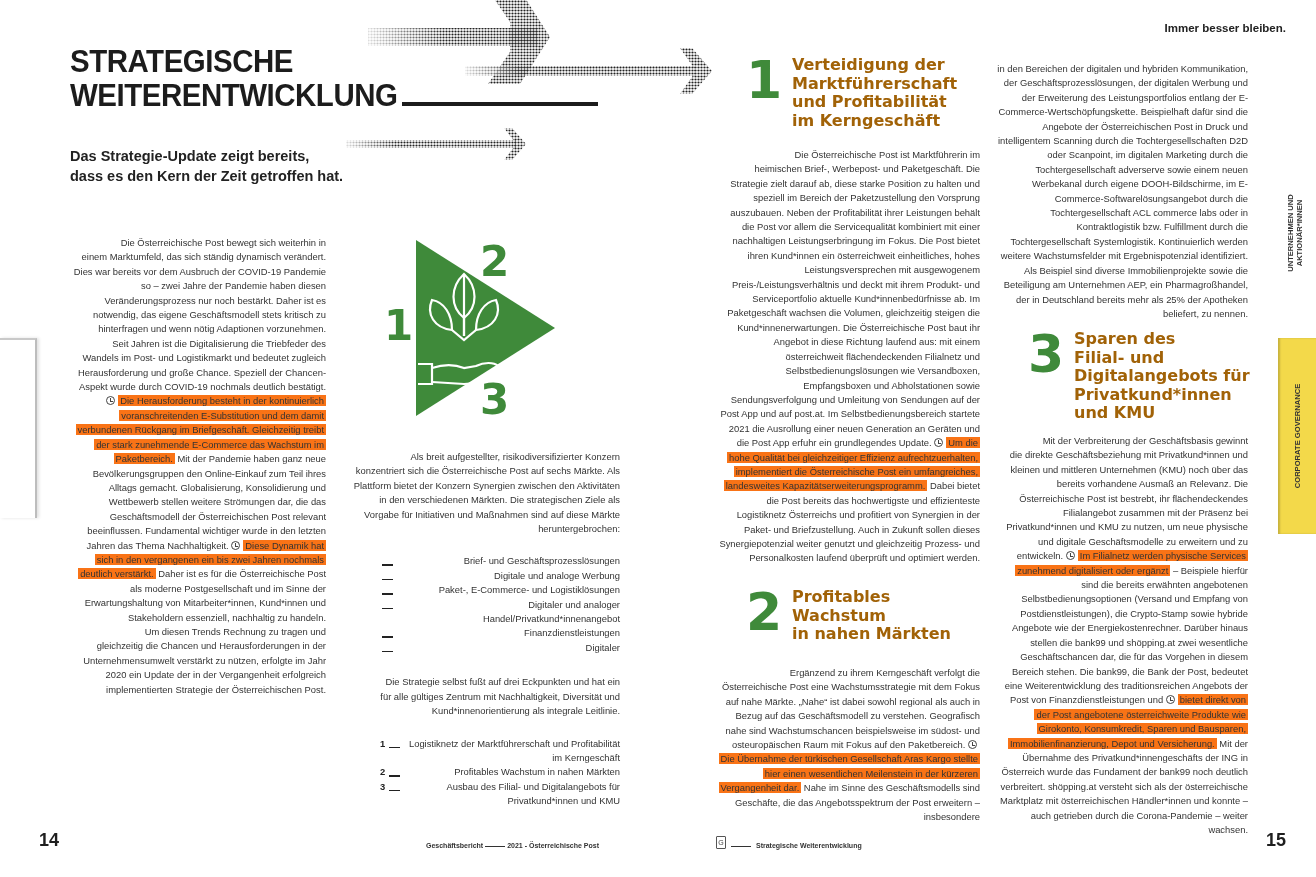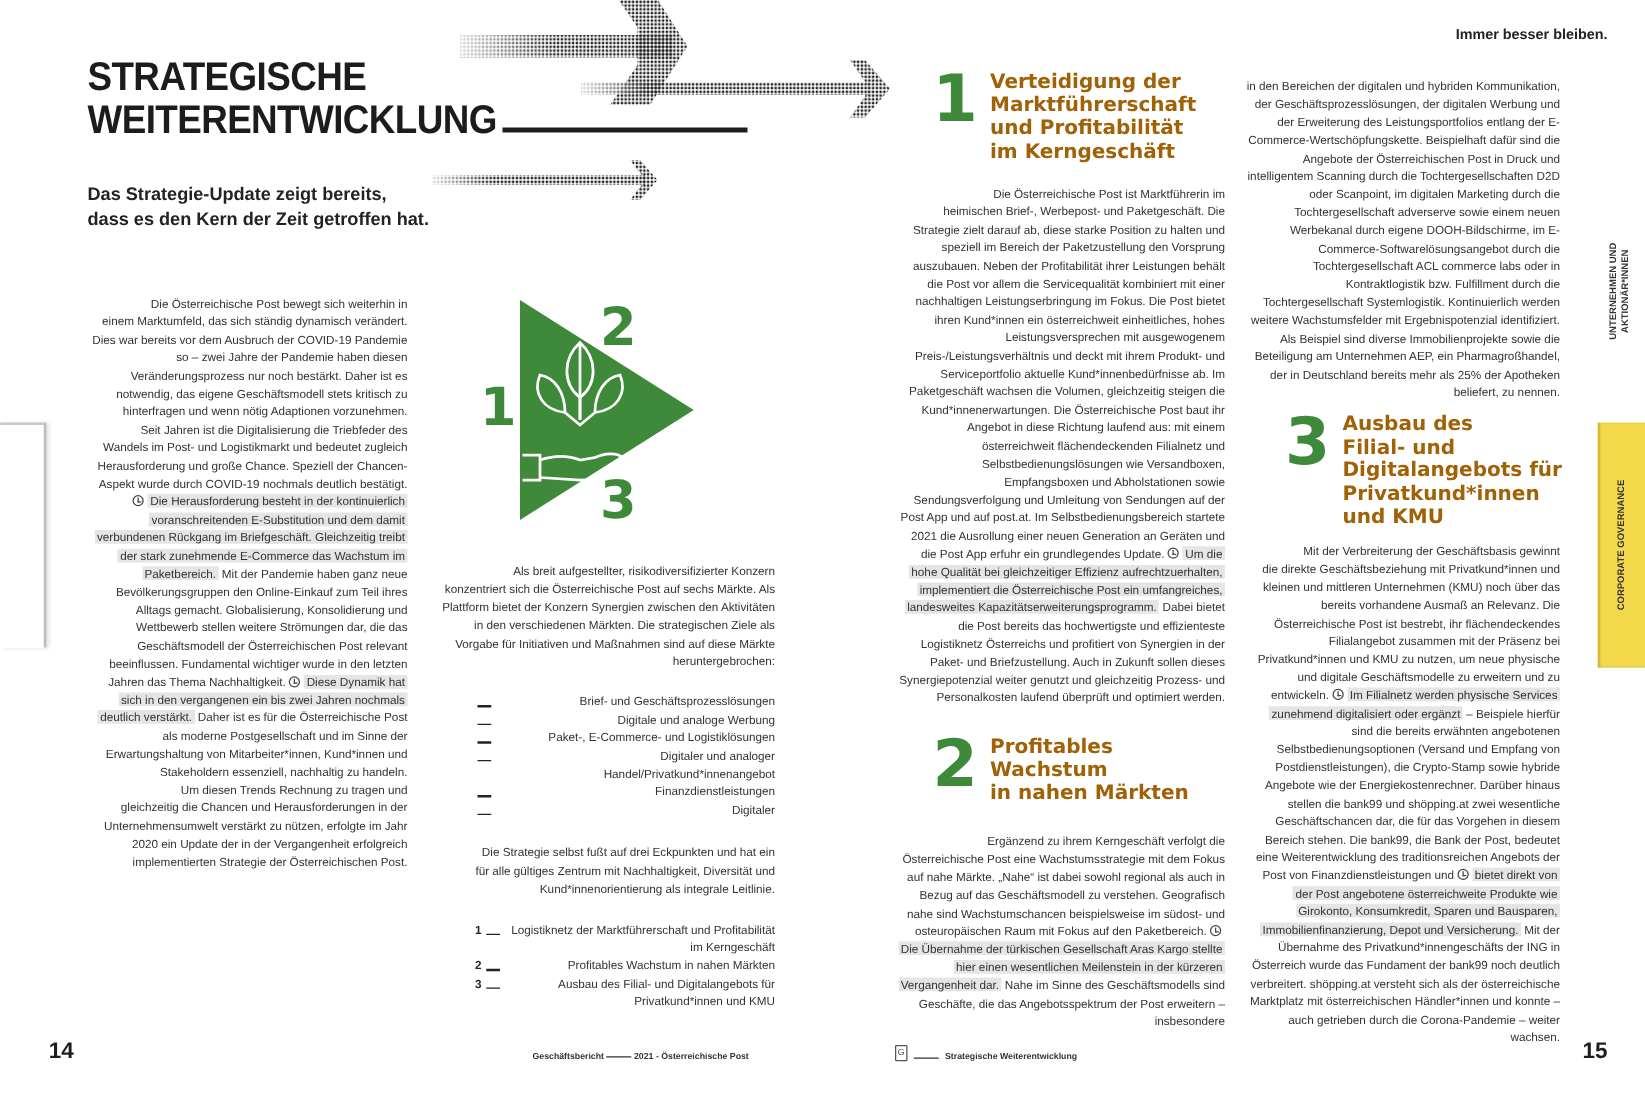--- a/index.html
+++ b/index.html
@@ -20,21 +20,21 @@
     left: 70px; top: 146px; width: 300px; font-weight: 700; font-size: 14.5px;
     line-height: 20px; color: #222;
   }
 
   .body-text {
     font-size: 9.4px; line-height: 14.4px; color: #333; text-align: right;
   }
   .body-text p { text-indent: 32px; }
   .body-text p.noindent { text-indent: 0; }
   .hl {
-    background: #e5e5e5; padding: 0 2px; box-decoration-break: clone; -webkit-box-decoration-break: clone;
+    background: #f97316; padding: 0 2px; box-decoration-break: clone; -webkit-box-decoration-break: clone;
   }
   .clock {
     display: inline-block; width: 9px; height: 9px; border: 1.2px solid #444; border-radius: 50%;
     position: relative; vertical-align: -1px; margin-right: 3px;
   }
   .clock::after {
     content: ""; position: absolute; left: 3px; top: 1px; width: 2px; height: 3px;
     border-left: 1px solid #444; border-bottom: 1px solid #444;
   }
 
@@ -231,21 +231,21 @@
   <p><span>Ergänzend zu ihrem Kerngeschäft verfolgt die Österreichische Post eine Wachstumsstrategie mit dem Fokus auf nahe Märkte. „Nahe“ ist dabei sowohl regional als auch in Bezug auf das Geschäftsmodell zu verstehen. Geografisch nahe sind Wachstumschancen beispielsweise im südost- und osteuropäischen Raum mit Fokus auf den Paketbereich.</span> <span class="clock"></span><span class="hl">Die Übernahme der türkischen Gesellschaft Aras Kargo stellte hier einen wesentlichen Meilenstein in der kürzeren Vergangenheit dar.</span> <span>Nahe im Sinne des Geschäftsmodells sind Geschäfte, die das Angebotsspektrum der Post erweitern – insbesondere</span></p>
 </div>
 
 <div class="abs body-text col4">
   <p class="noindent">in den Bereichen der digitalen und hybriden Kommunikation, der Geschäftsprozesslösungen, der digitalen Werbung und der Erweiterung des Leistungsportfolios entlang der E-Commerce-Wertschöpfungskette. Beispielhaft dafür sind die Angebote der Österreichischen Post in Druck und intelligentem Scanning durch die Tochtergesellschaften D2D oder Scanpoint, im digitalen Marketing durch die Tochtergesellschaft adverserve sowie einem neuen Werbekanal durch eigene DOOH-Bildschirme, im E-Commerce-Softwarelösungsangebot durch die Tochtergesellschaft ACL commerce labs oder in Kontraktlogistik bzw. Fulfillment durch die Tochtergesellschaft Systemlogistik. Kontinuierlich werden weitere Wachstumsfelder mit Ergebnispotenzial identifiziert. Als Beispiel sind diverse Immobilienprojekte sowie die Beteiligung am Unternehmen AEP, ein Pharmagroßhandel, der in Deutschland bereits mehr als 25% der Apotheken beliefert, zu nennen.</p>
 </div>
 
 <div class="abs sec-head sec3">
   <div class="sec-num">3</div>
   <div class="sec-title">
-    <div>Ausbau des</div>
+    <div>Sparen des</div>
     <div>Filial- und</div>
     <div>Digitalangebots für</div>
     <div>Privatkund*innen</div>
     <div>und KMU</div>
   </div>
 </div>
 
 <div class="abs body-text col4b">
   <p><span>Mit der Verbreiterung der Geschäftsbasis gewinnt die direkte Geschäftsbeziehung mit Privatkund*innen und kleinen und mittleren Unternehmen (KMU) noch über das bereits vorhandene Ausmaß an Relevanz. Die Österreichische Post ist bestrebt, ihr flächendeckendes Filialangebot zusammen mit der Präsenz bei Privatkund*innen und KMU zu nutzen, um neue physische und digitale Geschäftsmodelle zu erweitern und zu entwickeln.</span> <span class="clock"></span><span class="hl">Im Filialnetz werden physische Services zunehmend digitalisiert oder ergänzt</span> <span>– Beispiele hierfür sind die bereits erwähnten angebotenen Selbstbedienungsoptionen (Versand und Empfang von Postdienstleistungen), die Crypto-Stamp sowie hybride Angebote wie der Energiekostenrechner. Darüber hinaus stellen die bank99 und shöpping.at zwei wesentliche Geschäftschancen dar, die für das Vorgehen in diesem Bereich stehen. Die bank99, die Bank der Post, bedeutet eine Weiterentwicklung des traditionsreichen Angebots der Post von Finanzdienstleistungen und</span> <span class="clock"></span><span class="hl">bietet direkt von der Post angebotene österreichweite Produkte wie Girokonto, Konsumkredit, Sparen und Bausparen, Immobilienfinanzierung, Depot und Versicherung.</span> <span>Mit der Übernahme des Privatkund*innengeschäfts der ING in Österreich wurde das Fundament der bank99 noch deutlich verbreitert. shöpping.at versteht sich als der österreichische Marktplatz mit österreichischen Händler*innen und konnte – auch getrieben durch die Corona-Pandemie – weiter wachsen.</span></p>
 </div>

